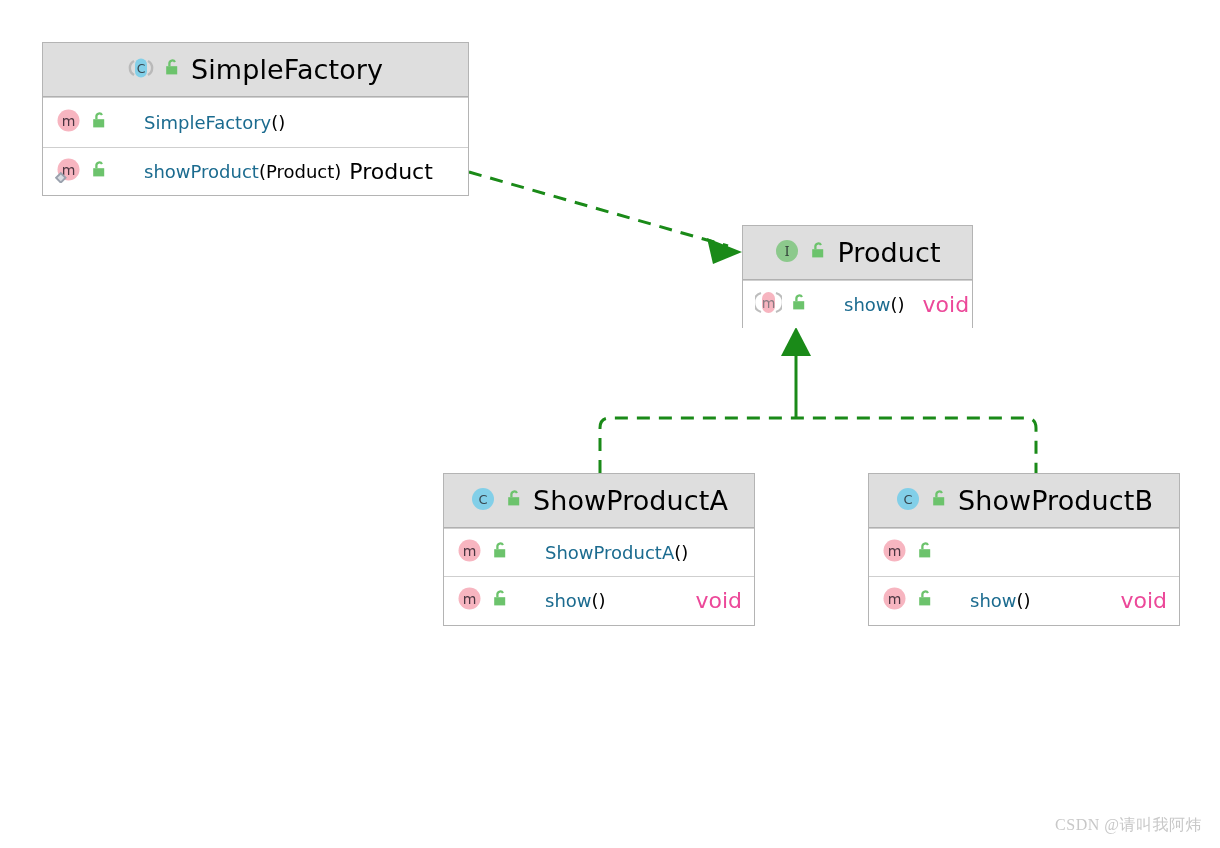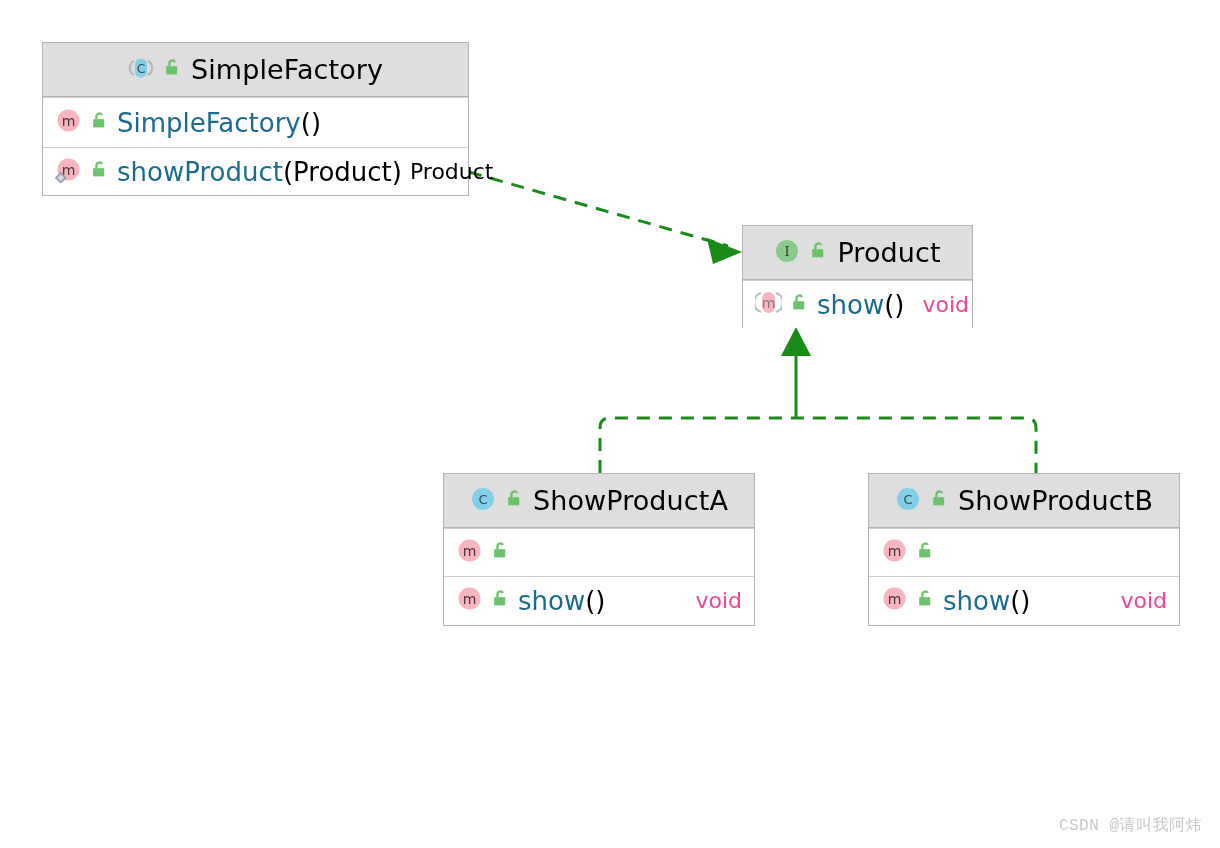--- a/index.html
+++ b/index.html
@@ -55,44 +55,45 @@
     box-sizing: border-box;
     display: flex;
     align-items: center;
     gap: 8px;
     padding: 0 12px;
     border-top: 1px solid #cfcfcf;
     background: #ffffff;
   }
   .umlbox .row:first-of-type { border-top: none; }
   .umlbox .row .sig {
-    font-size: 26px;
+    font-size: 18px;
     color: #1b6b8f;
     white-space: nowrap;
+    margin-left: 27px;
   }
   .umlbox .row .sig .paren { color: #000000; }
   .umlbox .row .rettype {
     font-size: 22px;
     color: #ec4899;
     white-space: nowrap;
   }
   .umlbox .row .rettype.plain { color: #000000; }
   .umlbox .row .spacer { flex: 1 1 auto; }
 
   
   .ic { flex: 0 0 auto; display: block; }
 
   
   .watermark {
     position: absolute;
     right: 18px;
     bottom: 12px;
     font-size: 16px;
     color: #c8c8c8;
-    font-family: Liberation Mono, monospace;
+    font-family: Liberation Serif, serif;
     white-space: nowrap;
     letter-spacing: .5px;
   }
 </style>
 </head>
 <body>
 
 <div id="canvas">
 
   <svg class="edges" viewBox="0 0 1220 848" xmlns="http://www.w3.org/2000/svg">
@@ -228,20 +229,21 @@
           <circle cx="13.5" cy="13.5" r="11" fill="#f7b5c0"></circle>
           <text x="13.5" y="18.6" font-family="DejaVu Sans, sans-serif" font-size="14" fill="#4a3540" text-anchor="middle">m</text>
         </svg>
       </span>
       <span class="ic">
         <svg width="19" height="19" viewBox="0 0 19 19" xmlns="http://www.w3.org/2000/svg">
           <path d="M6.4 8.2 V5.2 a3 3 0 0 1 5.6 -1.2" stroke="#6cc36c" stroke-width="2.3" fill="none"></path>
           <rect x="3.2" y="8.2" width="11" height="8.2" fill="#6cc36c"></rect>
         </svg>
       </span>
+      <span class="sig"><span>ShowProductA</span><span class="paren">()</span></span>
     </div>
 
     <div class="row" style="height:48px;">
       <span class="ic">
         <svg width="27" height="27" viewBox="0 0 27 27" xmlns="http://www.w3.org/2000/svg">
           <circle cx="13.5" cy="13.5" r="11" fill="#f7b5c0"></circle>
           <text x="13.5" y="18.6" font-family="DejaVu Sans, sans-serif" font-size="14" fill="#4a3540" text-anchor="middle">m</text>
         </svg>
       </span>
       <span class="ic">

